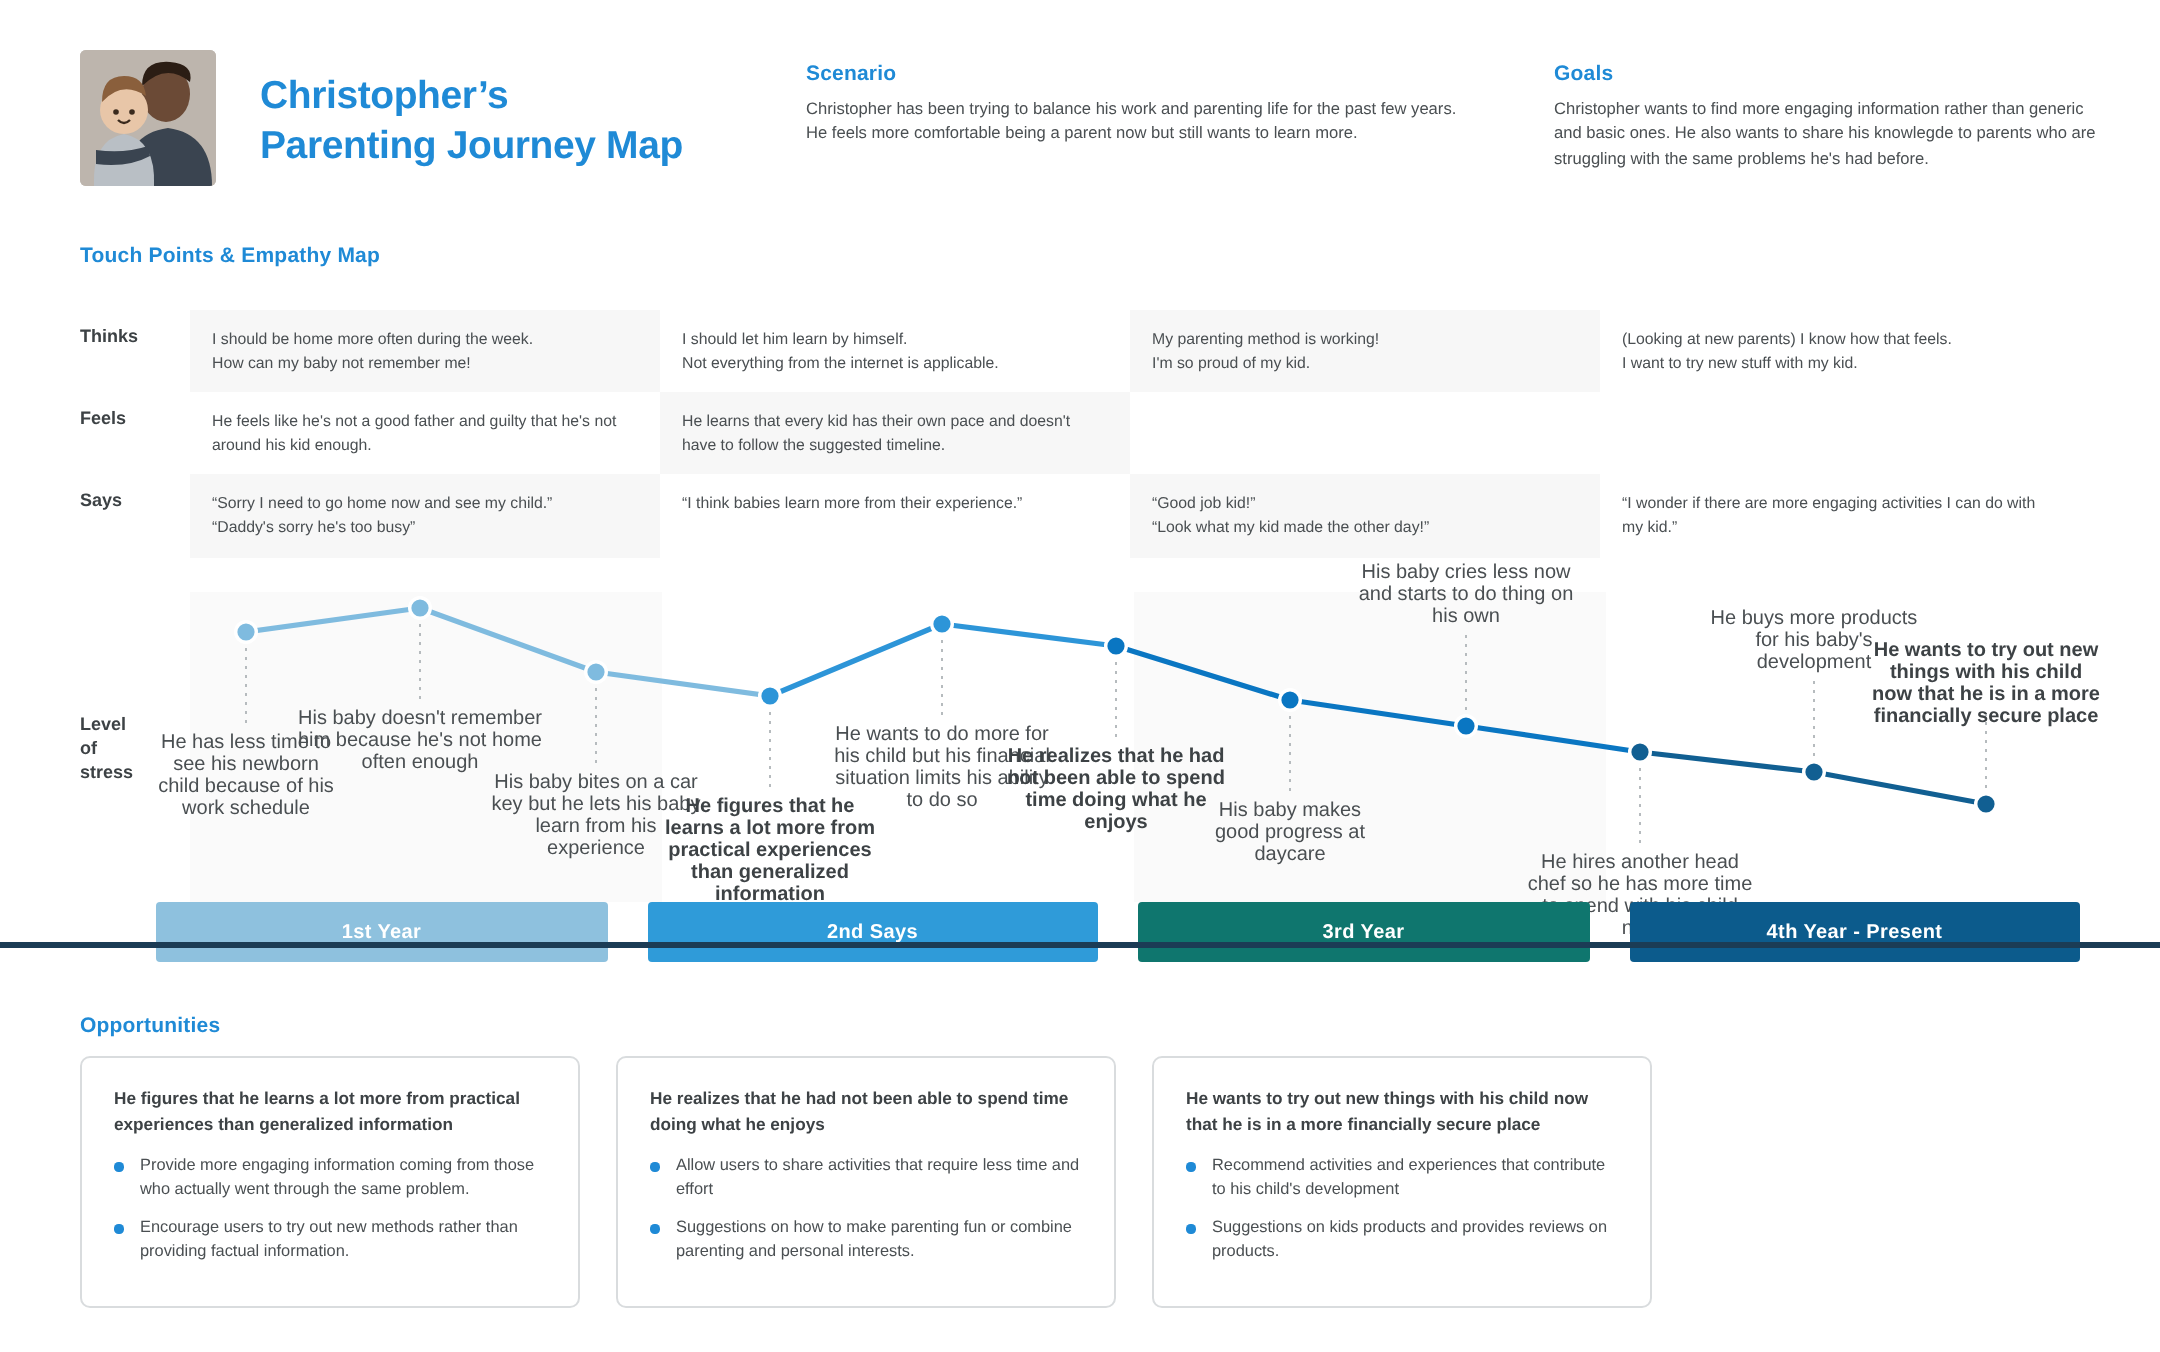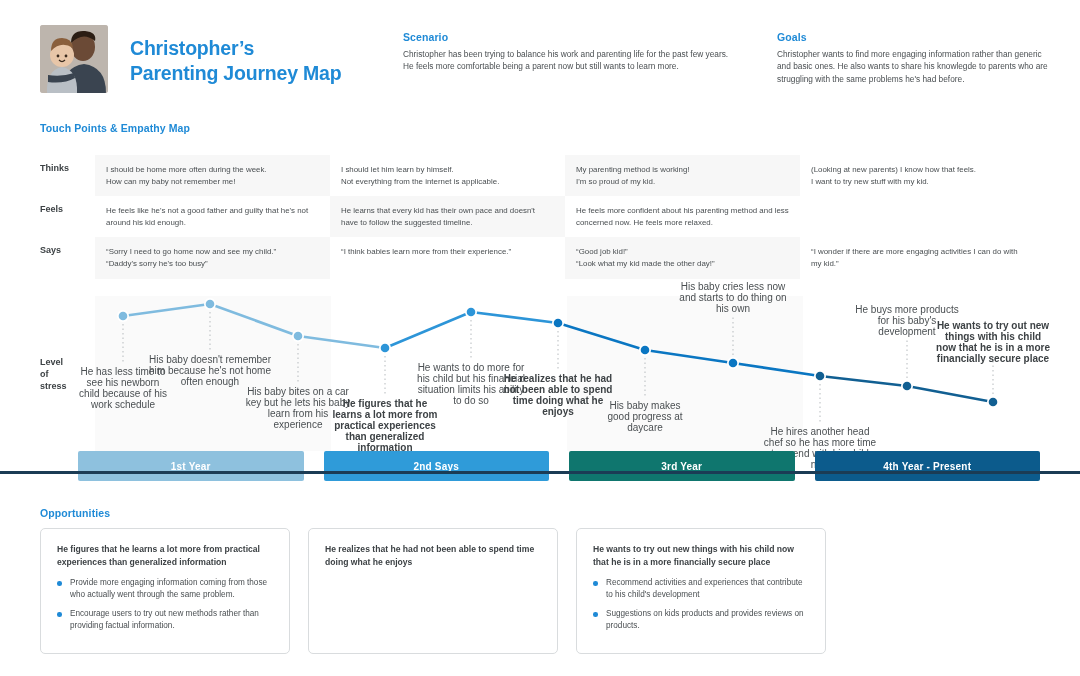--- a/index.html
+++ b/index.html
@@ -160,23 +160,20 @@
           <p>I want to try new stuff with my kid.</p>
         </div>
       </div>
       <div class="erow">
         <div class="rowlabel">Feels</div>
         <div class="cell">
           <p>He feels like he's not a good father and guilty that he's not around his kid enough.</p>
         </div>
         <div class="cell shade">
           <p>He learns that every kid has their own pace and doesn't have to follow the suggested timeline.</p>
-        </div>
-        <div class="cell">
-          <p>He feels more confident about his parenting method and less concerned now. He feels more relaxed.</p>
         </div>
       </div>
       <div class="erow">
         <div class="rowlabel">Says</div>
         <div class="cell shade">
           <p>“Sorry I need to go home now and see my child.”</p>
           <p>“Daddy's sorry he's too busy”</p>
         </div>
         <div class="cell">
           <p>“I think babies learn more from their experience.”</p>
@@ -275,20 +272,24 @@
   <div class="opps" id="opportunity-cards">
       <div class="opp">
         <p class="opp-head">He figures that he learns a lot more from practical experiences than generalized information</p>
         <ul class="opp-list">
           <li>Provide more engaging information coming from those who actually went through the same problem.</li>
           <li>Encourage users to try out new methods rather than providing factual information.</li>
         </ul>
       </div>
       <div class="opp">
         <p class="opp-head">He realizes that he had not been able to spend time doing what he enjoys</p>
+        <ul class="opp-list">
+          <li>Allow users to share activities that require less time and effort</li>
+          <li>Suggestions on how to make parenting fun or combine parenting and personal interests.</li>
+        </ul>
       </div>
       <div class="opp">
         <p class="opp-head">He wants to try out new things with his child now that he is in a more financially secure place</p>
         <ul class="opp-list">
           <li>Recommend activities and experiences that contribute to his child's development</li>
           <li>Suggestions on kids products and provides reviews on products.</li>
         </ul>
       </div>
     </div>
 

